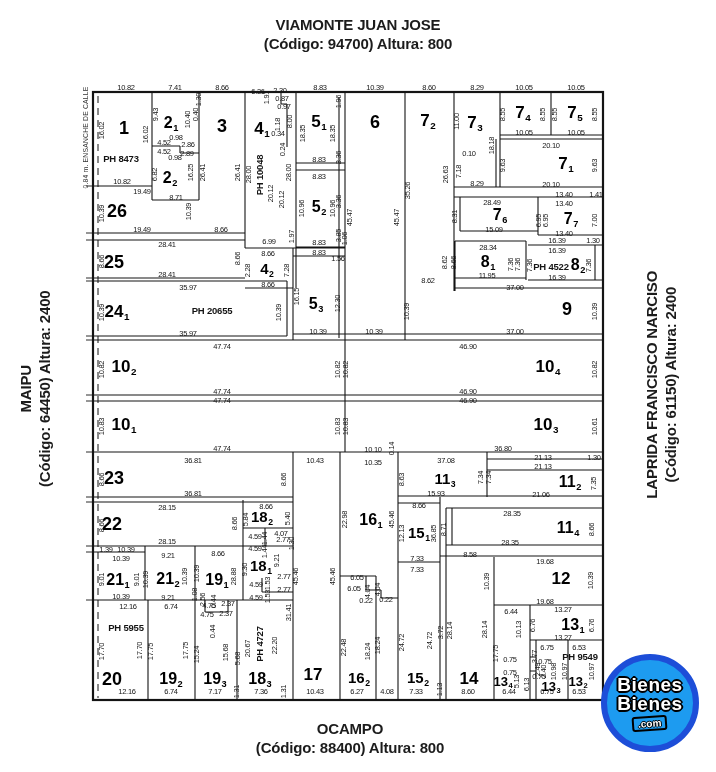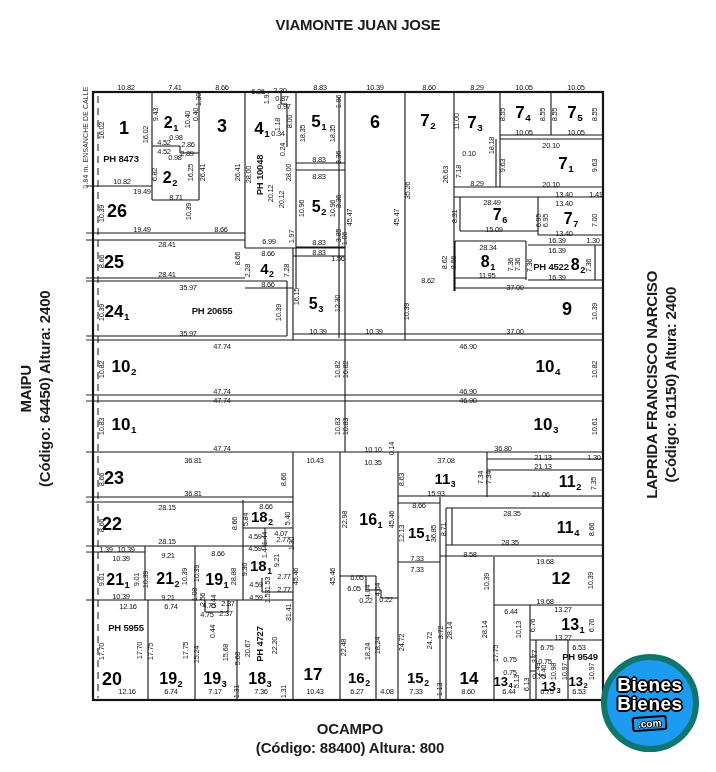--- a/index.html
+++ b/index.html
@@ -14,35 +14,36 @@
   .street-right{left:502px;top:366px;}
   .ensanche{position:absolute;left:8px;top:134px;width:154px;text-align:center;
             transform:rotate(-90deg);transform-origin:center;font-size:6.8px;
             color:#333;letter-spacing:0.2px;white-space:nowrap;}
   svg{position:absolute;left:0;top:0;}
   svg text{fill:#141414;}
   .dim{font-size:7.5px;letter-spacing:-0.3px;}
   .ph{font-size:9.5px;font-weight:bold;letter-spacing:-0.2px;}
   .lot{font-weight:bold;fill:#000;}
   .logo{position:absolute;left:601px;top:654px;width:98px;height:98px;border-radius:50%;
-        background:#1d9bf0;border:6px solid #0f766e;box-sizing:border-box;z-index:5;
+        background:#1d9bf0;border:6px solid #1d4ed8;box-sizing:border-box;z-index:5;
         display:flex;flex-direction:column;align-items:center;justify-content:center;}
   .logo .l1,.logo .l2{font-size:19px;font-weight:800;color:#fff;letter-spacing:0.5px;line-height:1.0;
         text-shadow:-2px 0 #000,2px 0 #000,0 -2px #000,0 2px #000,-1px -1px #000,1px 1px #000,-1px 1px #000,1px -1px #000;}
   .logo .l3{margin-top:3px;background:#1d9bf0;border:2px solid #000;border-radius:3px;
         color:#fff;font-size:10px;font-weight:800;padding:0 4px;transform:rotate(-4deg);
         text-shadow:-1px 0 #000,1px 0 #000,0 -1px #000,0 1px #000;}
 </style>
 </head>
 <body>
 
 <div class="stage">
 
   <div class="street street-top">
     <div>VIAMONTE JUAN JOSE</div>
+    <div>(Código: 94700) Altura: 800</div>
   </div>
 
   <div class="street street-bottom">
     <div>OCAMPO</div>
     <div>(Código: 88400) Altura: 800</div>
   </div>
 
   <div class="street street-rot street-left">
     <div>MAIPU</div>
     <div>(Código: 64450) Altura: 2400</div>

